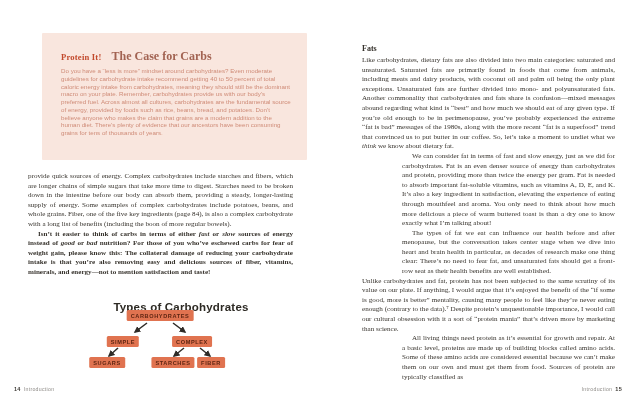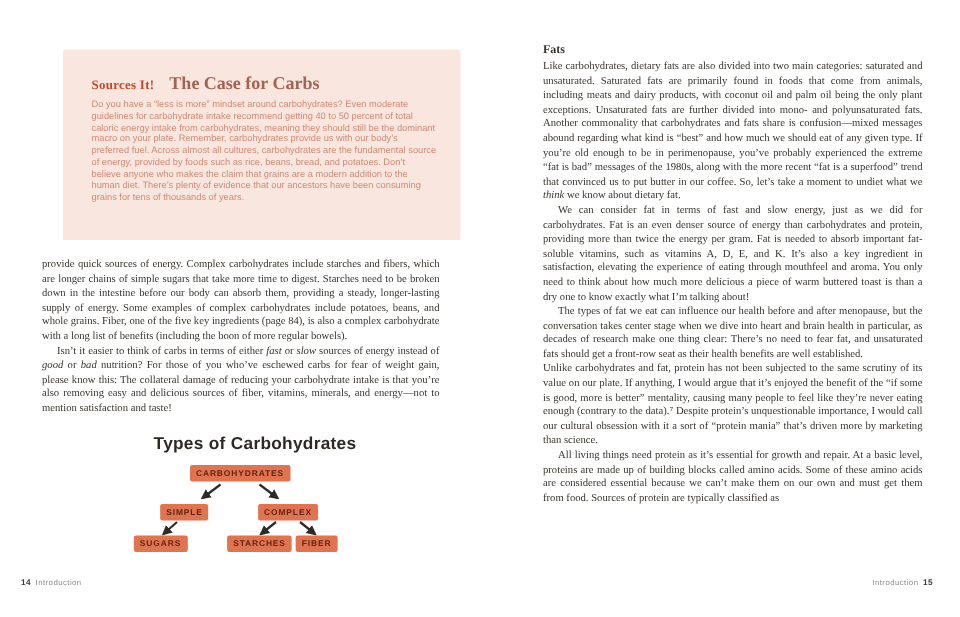--- a/index.html
+++ b/index.html
@@ -15,58 +15,58 @@
   }
   .callout-head{margin:0;line-height:10px;white-space:nowrap;}
   .callout-title{font-family:"Liberation Serif",serif;font-weight:bold;font-size:8.6px;color:#c2492c;letter-spacing:.2px;}
   .callout-subtitle{font-family:"Liberation Serif",serif;font-size:12px;color:#a26352;margin-left:4px;}
   .callout-body{
     margin:5px 0 0;font-family:"Liberation Sans",sans-serif;font-size:6.2px;
     line-height:7.75px;color:#cf8b77;text-align:left;
   }
   .body-text{position:absolute;left:28px;top:172px;width:265px;}
   .body-text p{margin:0;font-size:7.1px;line-height:9.6px;text-align:justify;}
-  .body-text p.indent{text-indent:10px;}
-  .section-heading{margin:0 0 2px;font-size:8px;font-weight:bold;color:#36322c;line-height:10px;}
+  .body-text p.indent{text-indent:10px;font-weight:bold;}
+  .section-heading{margin:16px 0 2px;font-size:8px;font-weight:bold;color:#36322c;line-height:10px;}
   .section-heading.mt{margin-top:9px;}
   .diagram-title{
-    position:absolute;left:42px;top:287px;width:250px;margin:3px;text-align:center;
+    position:absolute;left:42px;top:287px;width:250px;margin:14px;text-align:center;
     font-family:"Liberation Sans",sans-serif;font-weight:bold;font-size:11.5px;
     letter-spacing:.2px;color:#2d2a24;
   }
   .diagram{position:absolute;left:0;top:0;width:320px;height:411px;pointer-events:none;}
   .node{
     position:absolute;transform:translateX(-50%);
     background:#e07350;color:#5e2512;border-radius:1.5px;
     font-family:"Liberation Sans",sans-serif;font-weight:bold;font-size:5.6px;
     letter-spacing:.6px;padding:2.6px 4px 2.2px;white-space:nowrap;
   }
   .arrows{position:absolute;left:80px;top:305px;width:160px;height:70px;}
   
   .right-col{position:absolute;left:362px;top:28px;width:253px;}
   .right-col p{margin:0;font-size:7.1px;line-height:9.6px;text-align:justify;}
-  .right-col p.indent{text-indent:10px;}
+  .right-col p.indent{text-indent:10px;margin-left:40px;}
   
   .folio{position:absolute;top:386px;font-family:"Liberation Sans",sans-serif;font-size:5.2px;color:#8f8c88;letter-spacing:.3px;}
   .folio-left{left:14px;}
   .folio-right{right:18px;text-align:right;}
   .pagenum{font-weight:bold;color:#3e3b36;font-size:5.5px;}
   .folio-left .pagenum{margin-right:3px;}
   .folio-right .pagenum{margin-left:3px;}
   i{font-style:italic;}
 </style>
 </head>
 <body>
 
 <div class="spread">
 
   <section>
     <aside class="callout">
       <h2 class="callout-head">
-        <span class="callout-title">Sources It!</span>
+        <span class="callout-title">Protein It!</span>
         <span class="callout-subtitle">The Case for Carbs</span>
       </h2>
       <p class="callout-body">Do you have a “less is more” mindset around carbohydrates? Even moderate guidelines for carbohydrate intake recommend getting 40 to 50 percent of total caloric energy intake from carbohydrates, meaning they should still be the dominant macro on your plate. Remember, carbohydrates provide us with our body’s preferred fuel. Across almost all cultures, carbohydrates are the fundamental source of energy, provided by foods such as rice, beans, bread, and potatoes. Don’t believe anyone who makes the claim that grains are a modern addition to the human diet. There’s plenty of evidence that our ancestors have been consuming grains for tens of thousands of years.</p>
     </aside>
 
     <div class="body-text">
       <p>provide quick sources of energy. Complex carbohydrates include starches and fibers, which are longer chains of simple sugars that take more time to digest. Starches need to be broken down in the intestine before our body can absorb them, providing a steady, longer-lasting supply of energy. Some examples of complex carbohydrates include potatoes, beans, and whole grains. Fiber, one of the five key ingredients (page 84), is also a complex carbohydrate with a long list of benefits (including the boon of more regular bowels).</p>
       <p class="indent">Isn’t it easier to think of carbs in terms of either <i>fast</i> or <i>slow</i> sources of energy instead of <i>good</i> or <i>bad</i> nutrition? For those of you who’ve eschewed carbs for fear of weight gain, please know this: The collateral damage of reducing your carbohydrate intake is that you’re also removing easy and delicious sources of fiber, vitamins, minerals, and energy—not to mention satisfaction and taste!</p>
     </div>
 

